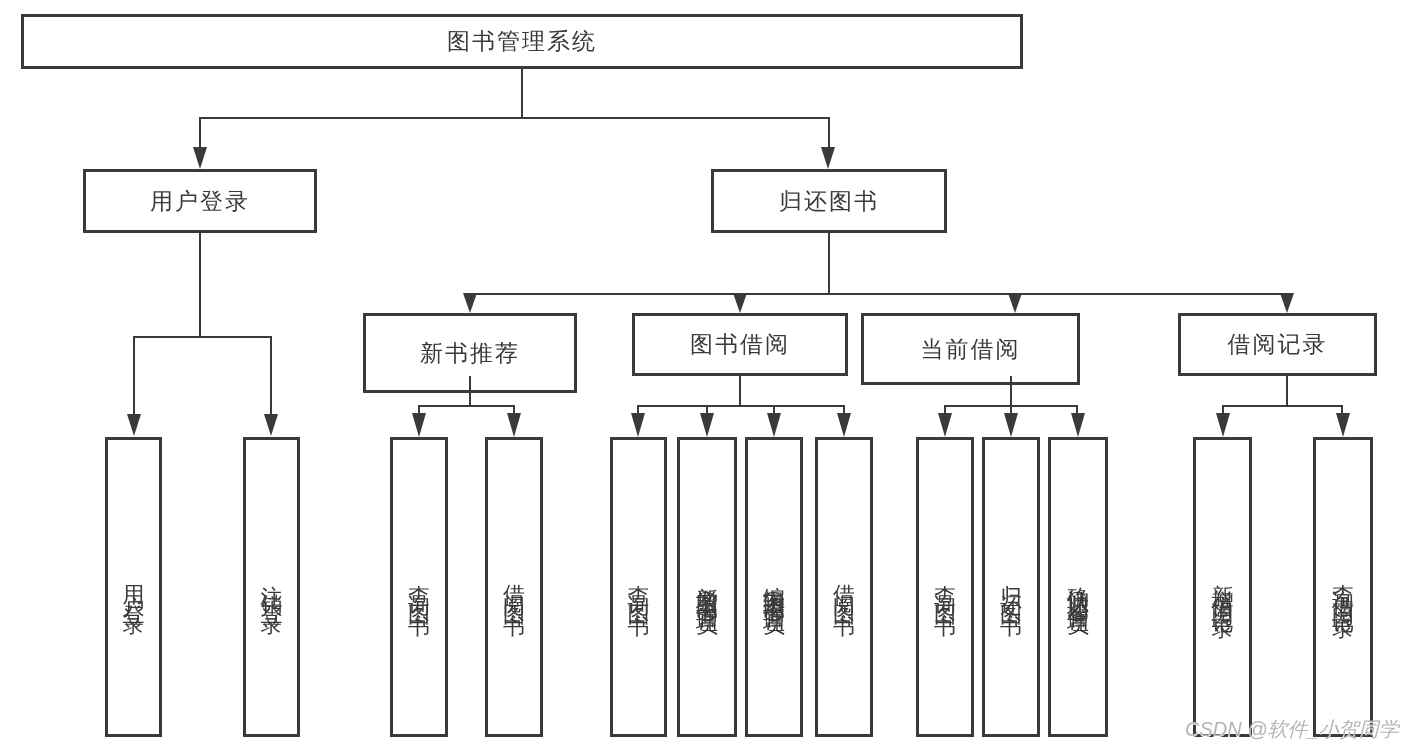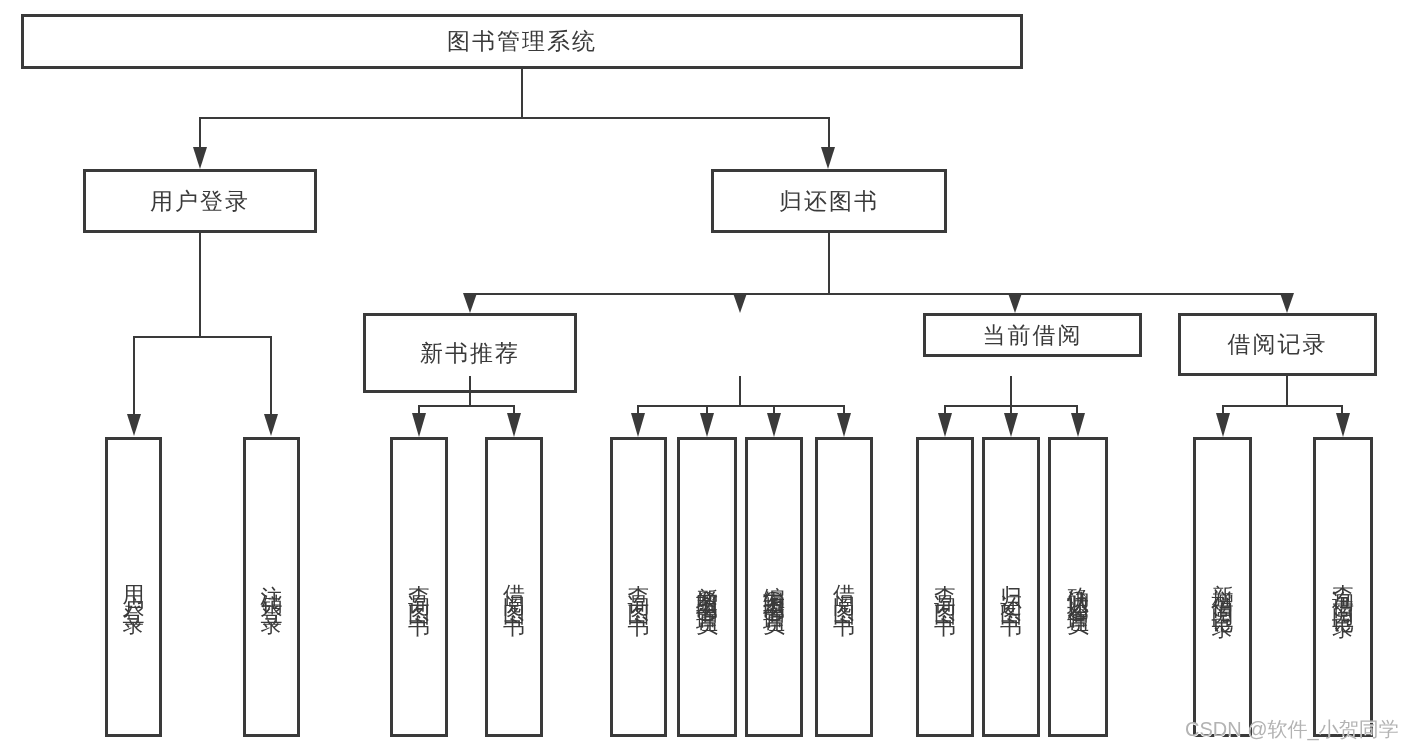--- a/index.html
+++ b/index.html
@@ -29,21 +29,21 @@
   .hline{position:absolute;height:2px;background:var(--line);}
   .ahead{
     position:absolute;width:0;height:0;
     border-left:7px solid transparent;border-right:7px solid transparent;
     border-top:22px solid var(--line);
   }
   .ahead.short{border-top-width:20px;}
   .ahead.mid{border-top-width:24px;}
   .watermark{
     position:absolute;left:1185px;top:716px;font-size:20px;color:var(--wm);
-    white-space:nowrap;z-index:5;text-shadow:0 1px 0 #fff;
+    white-space:nowrap;z-index:5;text-shadow:0 1px 0 #fff;font-style:italic;
   }
 </style>
 </head>
 <body>
 
 <div class="stage">
 
   <div class="node" style="left:21px;top:14px;width:1002px;height:55px">
     <span class="h-label">图书管理系统</span>
   </div>
@@ -72,21 +72,24 @@
   <div class="vline" style="left:828px;top:233px;height:60px"></div>
   <div class="hline" style="left:469px;top:293px;width:820px"></div>
   <div class="ahead short" style="left:463px;top:293px"></div>
   <div class="ahead short" style="left:733px;top:293px"></div>
   <div class="ahead short" style="left:1008px;top:293px"></div>
   <div class="ahead short" style="left:1280px;top:293px"></div>
 
   <div class="node" style="left:363px;top:313px;width:214px;height:80px">
     <span class="h-label">新书推荐</span>
   </div>
-  <div class="node" style="left:923px;top:313px;width:219px;height:44px">
+  <div class="node" style="left:632px;top:313px;width:216px;height:63px">
+    <span class="h-label">图书借阅</span>
+  </div>
+  <div class="node" style="left:861px;top:313px;width:219px;height:72px">
     <span class="h-label">当前借阅</span>
   </div>
   <div class="node" style="left:1178px;top:313px;width:199px;height:63px">
     <span class="h-label">借阅记录</span>
   </div>
 
   <div class="vline" style="left:469px;top:376px;height:29px"></div>
   <div class="hline" style="left:418px;top:405px;width:97px"></div>
   <div class="vline" style="left:418px;top:405px;height:10px"></div>
   <div class="ahead mid" style="left:412px;top:413px"></div>

